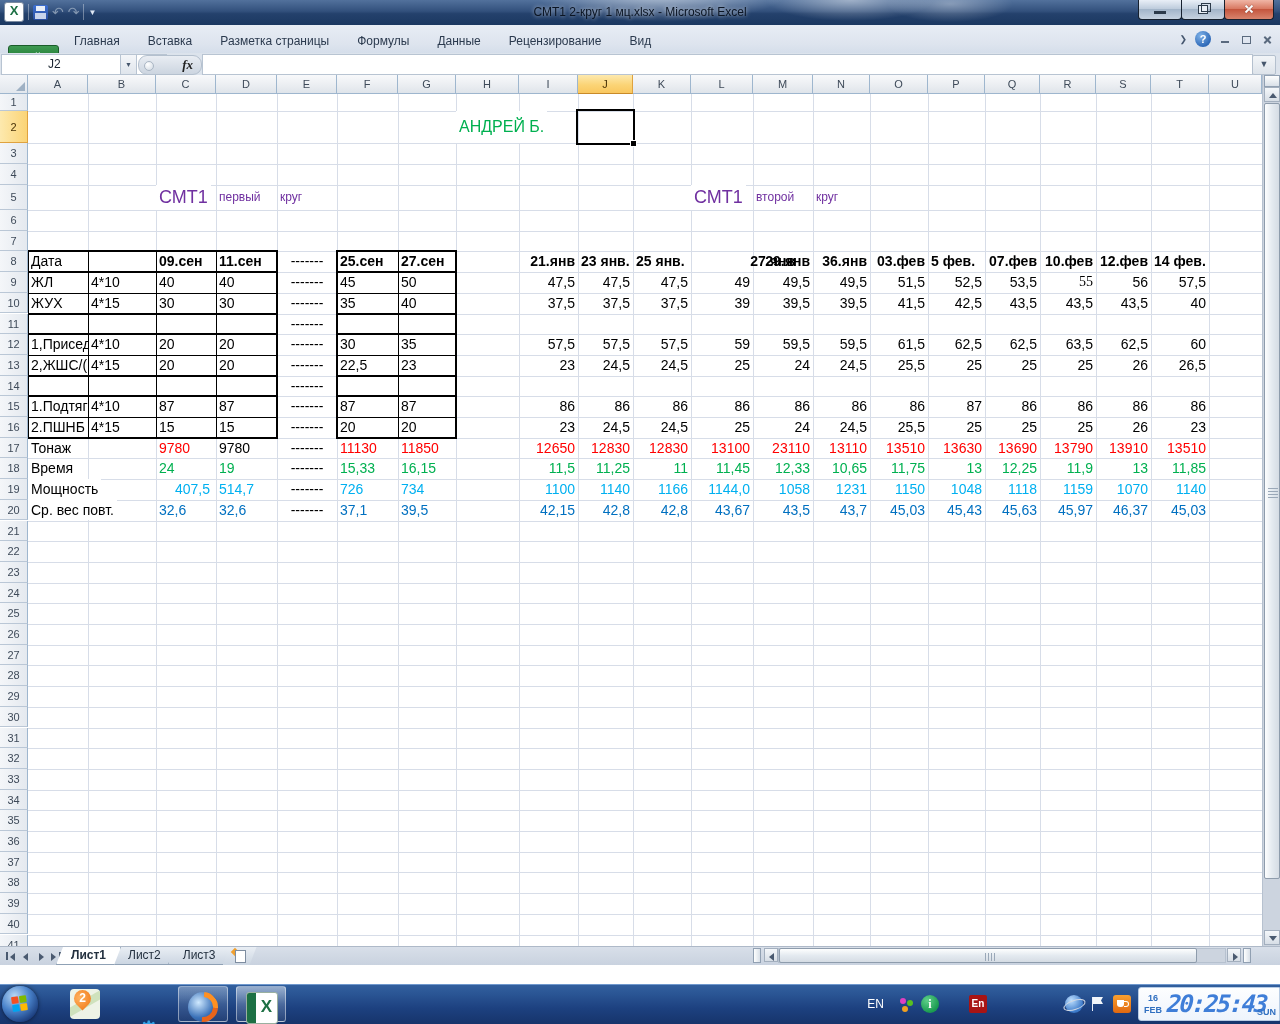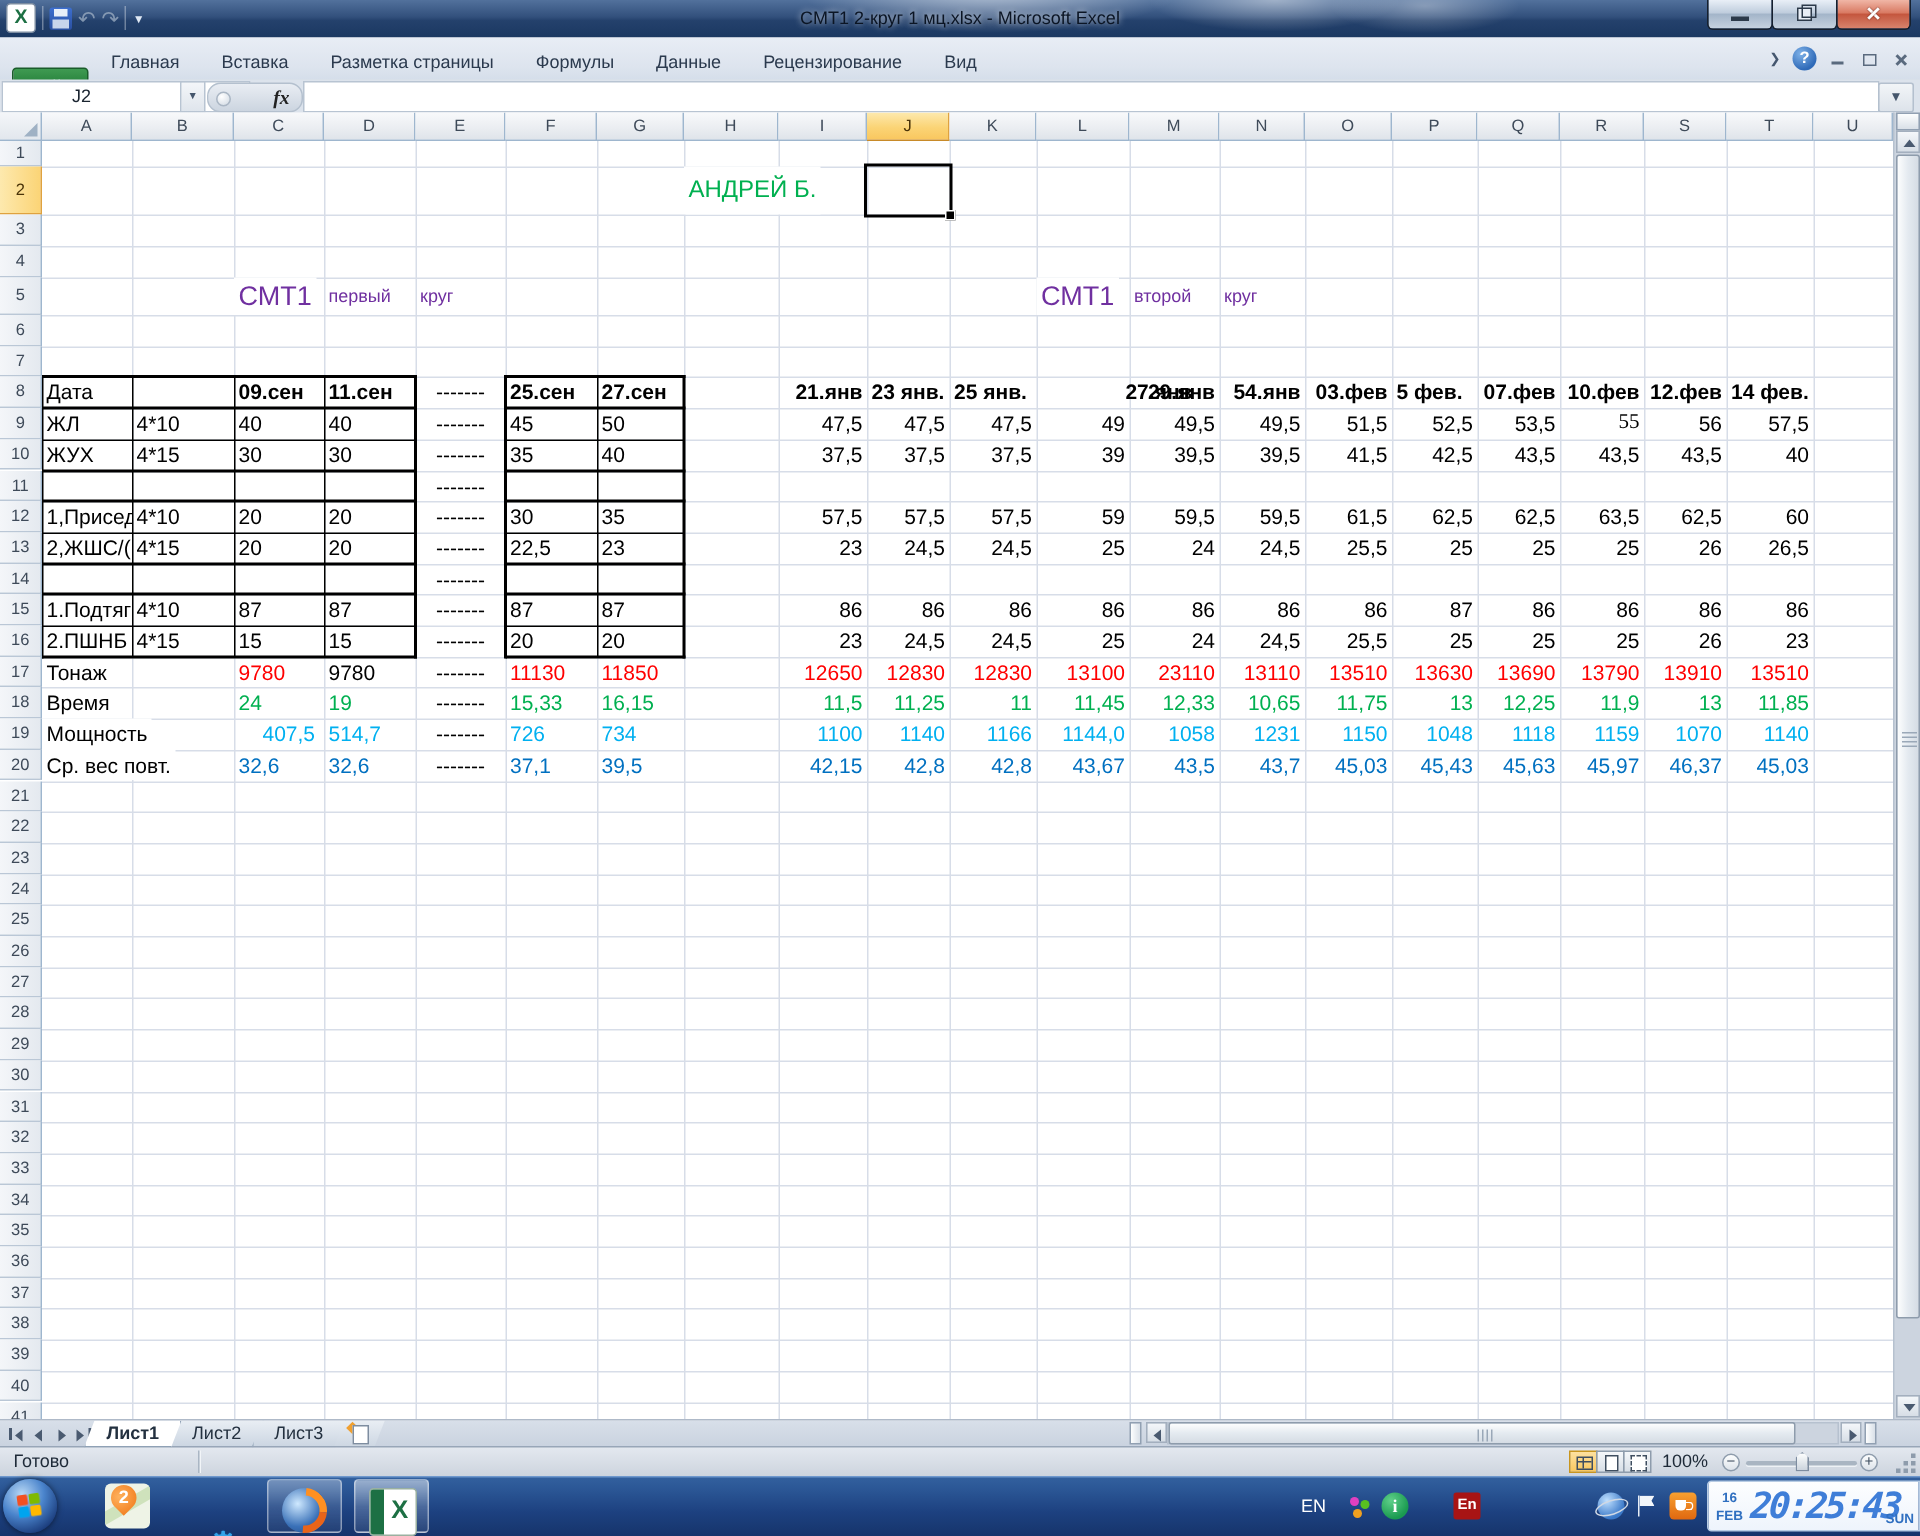--- a/index.html
+++ b/index.html
@@ -395,21 +395,21 @@
         <div class="cell" style="left: 128px; top: 157.4px; height: 20.7px; line-height: 20.7px; width: 60px; font-weight: bold;">09.сен</div>
         <div class="cell" style="left: 188px; top: 157.4px; height: 20.7px; line-height: 20.7px; width: 61px; font-weight: bold;">11.сен</div>
         <div class="cell" style="left: 249px; top: 157.4px; height: 20.7px; line-height: 20.7px; width: 60px; text-align: center;">-------</div>
         <div class="cell" style="left: 309px; top: 157.4px; height: 20.7px; line-height: 20.7px; width: 61px; font-weight: bold;">25.сен</div>
         <div class="cell" style="left: 370px; top: 157.4px; height: 20.7px; line-height: 20.7px; width: 58px; font-weight: bold;">27.сен</div>
         <div class="cell" style="left: 491px; top: 157.4px; height: 20.7px; line-height: 20.7px; width: 59px; font-weight: bold; text-align: right;">21.янв</div>
         <div class="cell" style="left: 550px; top: 157.4px; height: 20.7px; line-height: 20.7px; width: 55px; font-weight: bold;">23 янв.</div>
         <div class="cell" style="left: 605px; top: 157.4px; height: 20.7px; line-height: 20.7px; width: 58px; font-weight: bold;">25 янв.</div>
         <div class="cell" style="left: 663px; top: 157.4px; height: 20.7px; line-height: 20.7px; width: 62px; font-weight: bold; text-align: right; margin-left: 45px;">27.янв</div>
         <div class="cell" style="left: 725px; top: 157.4px; height: 20.7px; line-height: 20.7px; width: 60px; font-weight: bold; text-align: right;">29.янв</div>
-        <div class="cell" style="left: 785px; top: 157.4px; height: 20.7px; line-height: 20.7px; width: 57px; font-weight: bold; text-align: right;">54.янв</div>
+        <div class="cell" style="left: 785px; top: 157.4px; height: 20.7px; line-height: 20.7px; width: 57px; font-weight: bold; text-align: right;">36.янв</div>
         <div class="cell" style="left: 842px; top: 157.4px; height: 20.7px; line-height: 20.7px; width: 58px; font-weight: bold; text-align: right;">03.фев</div>
         <div class="cell" style="left: 900px; top: 157.4px; height: 20.7px; line-height: 20.7px; width: 57px; font-weight: bold;">5 фев.</div>
         <div class="cell" style="left: 957px; top: 157.4px; height: 20.7px; line-height: 20.7px; width: 55px; font-weight: bold; text-align: right;">07.фев</div>
         <div class="cell" style="left: 1012px; top: 157.4px; height: 20.7px; line-height: 20.7px; width: 56px; font-weight: bold; text-align: right;">10.фев</div>
         <div class="cell" style="left: 1068px; top: 157.4px; height: 20.7px; line-height: 20.7px; width: 55px; font-weight: bold; text-align: right;">12.фев</div>
         <div class="cell" style="left: 1123px; top: 157.4px; height: 20.7px; line-height: 20.7px; width: 58px; font-weight: bold;">14 фев.</div>
         <div class="cell" style="left: 0px; top: 178.1px; height: 20.7px; line-height: 20.7px; width: 60px;">ЖЛ</div>
         <div class="cell" style="left: 60px; top: 178.1px; height: 20.7px; line-height: 20.7px; width: 68px;">4*10</div>
         <div class="cell" style="left: 128px; top: 178.1px; height: 20.7px; line-height: 20.7px; width: 60px;">40</div>
         <div class="cell" style="left: 188px; top: 178.1px; height: 20.7px; line-height: 20.7px; width: 61px;">40</div>
@@ -673,39 +673,20 @@
     <div id="htrack"></div>
     <div id="hthumb">
         <span class="grip-h"></span>
       </div>
     <div class="navbtn sbtn" id="hright">
         <span class="tri-rt"></span>
       </div>
     <div id="hsplit2"></div>
   </div>
 
-  <div id="statusbar">
-    <div id="statusmode">Готово</div>
-    <div class="st-sep" style="left:132px"></div>
-    <div class="viewbtn on" style="left:1046px">
-        <span class="vb-grid"></span>
-      </div>
-    <div class="viewbtn" style="left:1064px">
-        <span class="vb-page"></span>
-      </div>
-    <div class="viewbtn" style="left:1082px">
-        <span class="vb-brk"></span>
-      </div>
-    <div id="zoomtext" style="left:1108px">100%</div>
-    <div class="zbtn" style="left:1148px">−</div>
-    <div id="ztrack"></div>
-    <div id="zthumb"></div>
-    <div class="zbtn" style="left:1240px">+</div>
-    <div id="resizegrip"></div>
-  </div>
 
   <div id="taskbar">
     <div id="startorb">
       <div class="flag">
         <span class="pane p1"></span>
           <span class="pane p2"></span>
           <span class="pane p3"></span>
           <span class="pane p4"></span>
       </div>
     </div>

